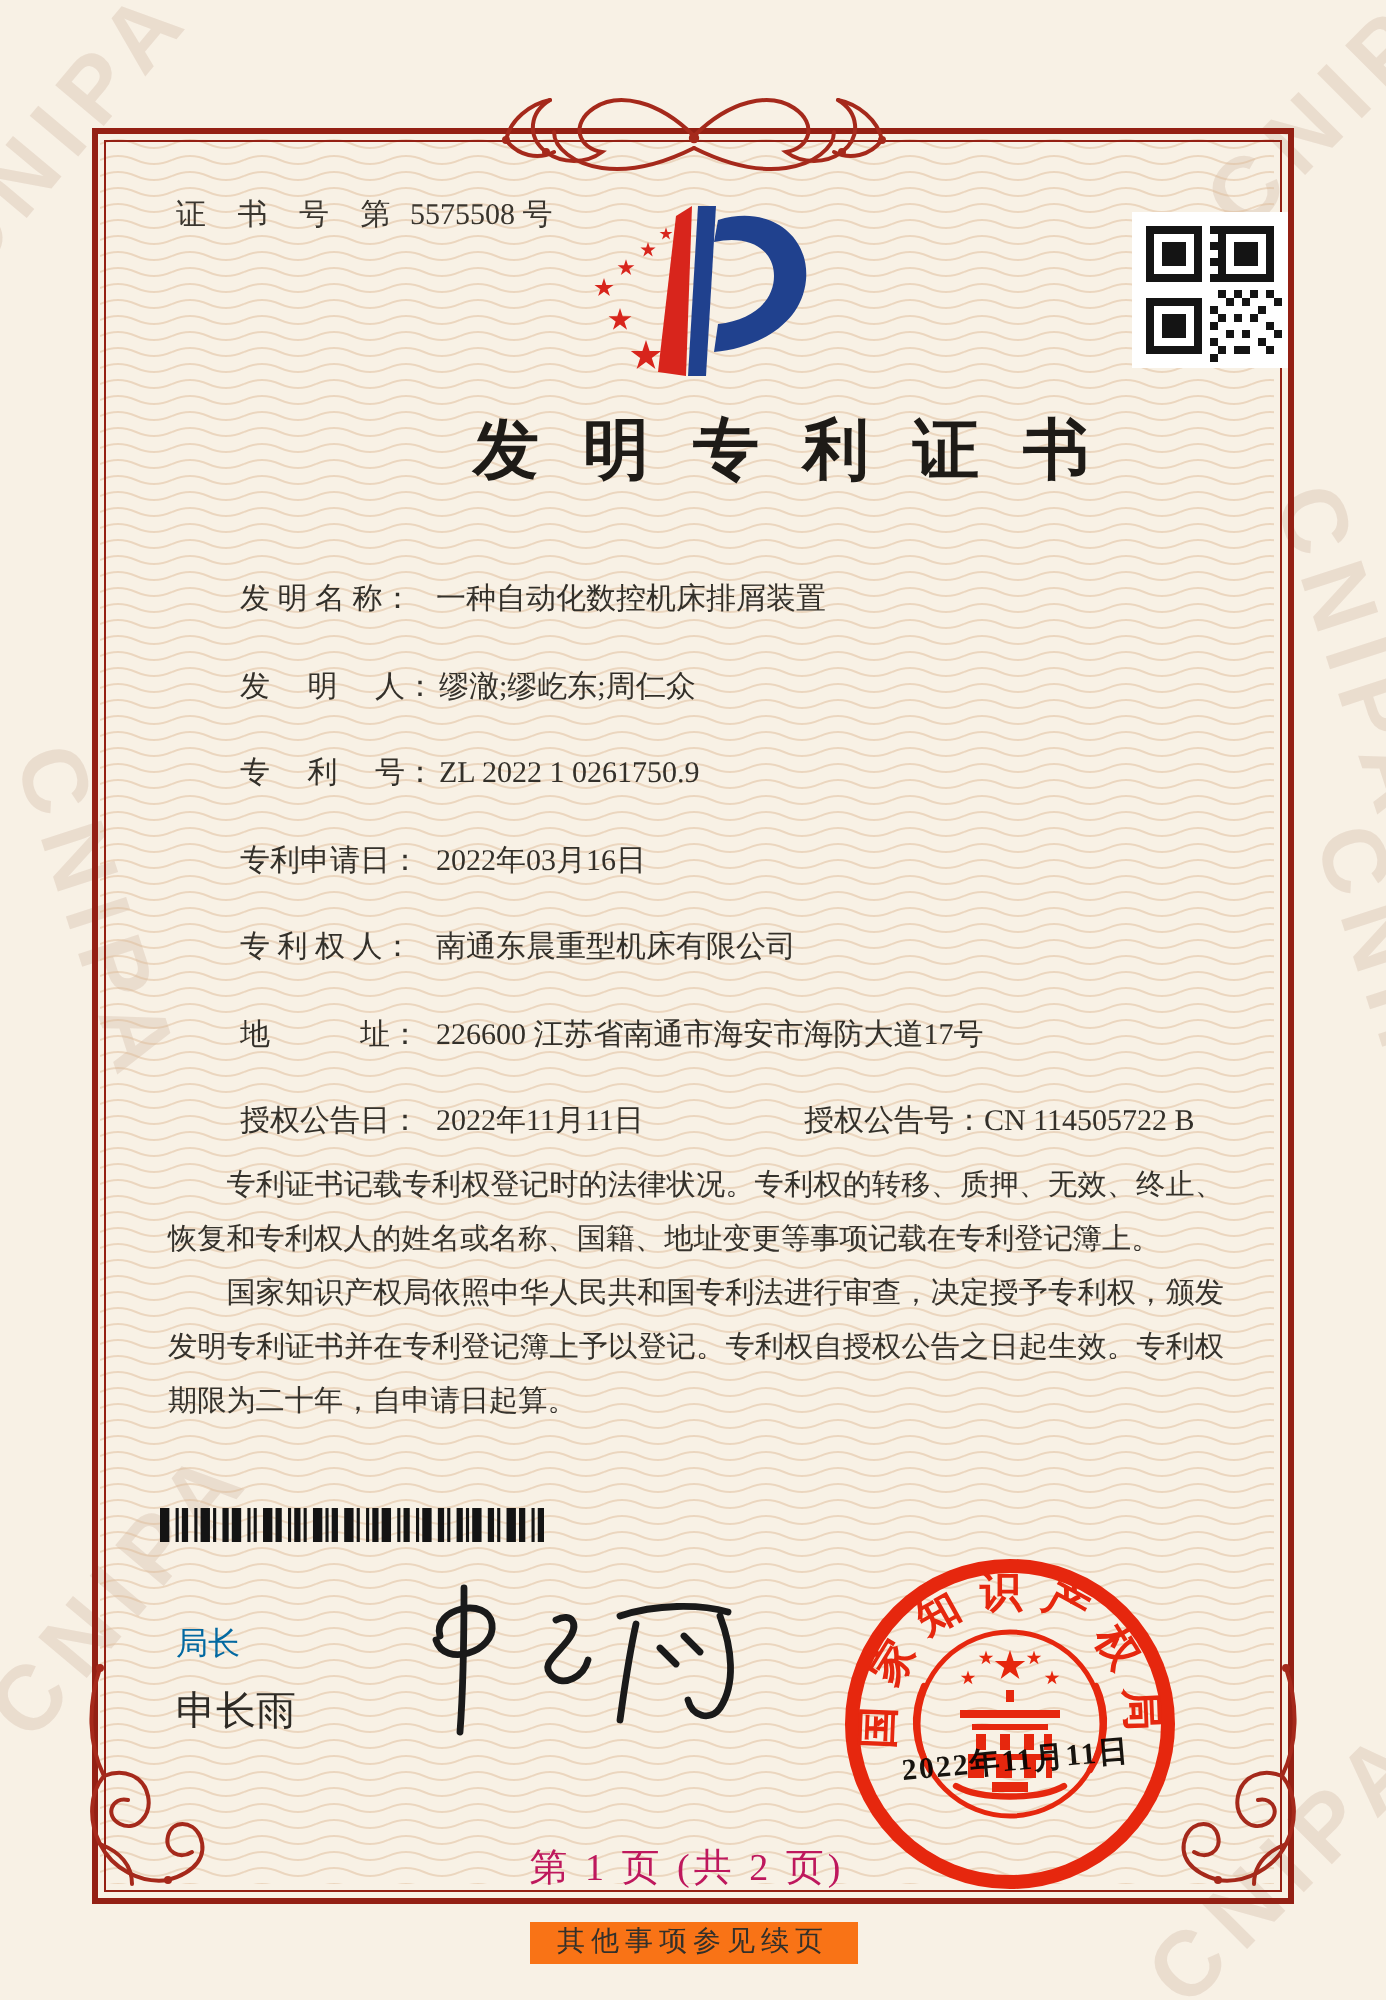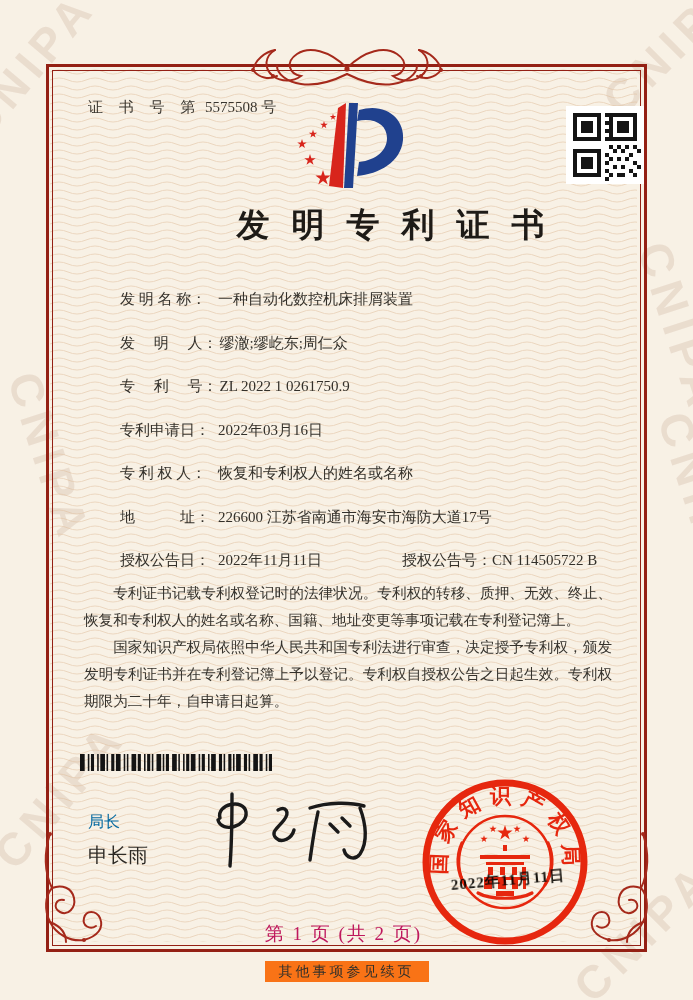--- a/index.html
+++ b/index.html
@@ -164,21 +164,21 @@
     <div class="row" style="top:334px;">
       <span class="lbl">发　 明　 人：</span><span class="val">缪澈;缪屹东;周仁众</span>
     </div>
     <div class="row" style="top:377px;">
       <span class="lbl">专　 利　 号：</span><span class="val">ZL 2022 1 0261750.9</span>
     </div>
     <div class="row" style="top:421px;">
       <span class="lbl">专利申请日：</span><span class="val">2022年03月16日</span>
     </div>
     <div class="row" style="top:464px;">
-      <span class="lbl">专 利 权 人：</span><span class="val">恢复和专利权人的姓名或名称</span>
+      <span class="lbl">专 利 权 人：</span><span class="val">南通东晨重型机床有限公司</span>
     </div>
     <div class="row" style="top:508px;">
       <span class="lbl">地　　　址：</span><span class="val">226600 江苏省南通市海安市海防大道17号</span>
     </div>
     <div class="row" style="top:551px;">
       <span class="lbl">授权公告日：</span><span class="val">2022年11月11日</span>
       <span class="pair2">
         <span>授权公告号：</span><span>CN 114505722 B</span>
       </span>
     </div>

